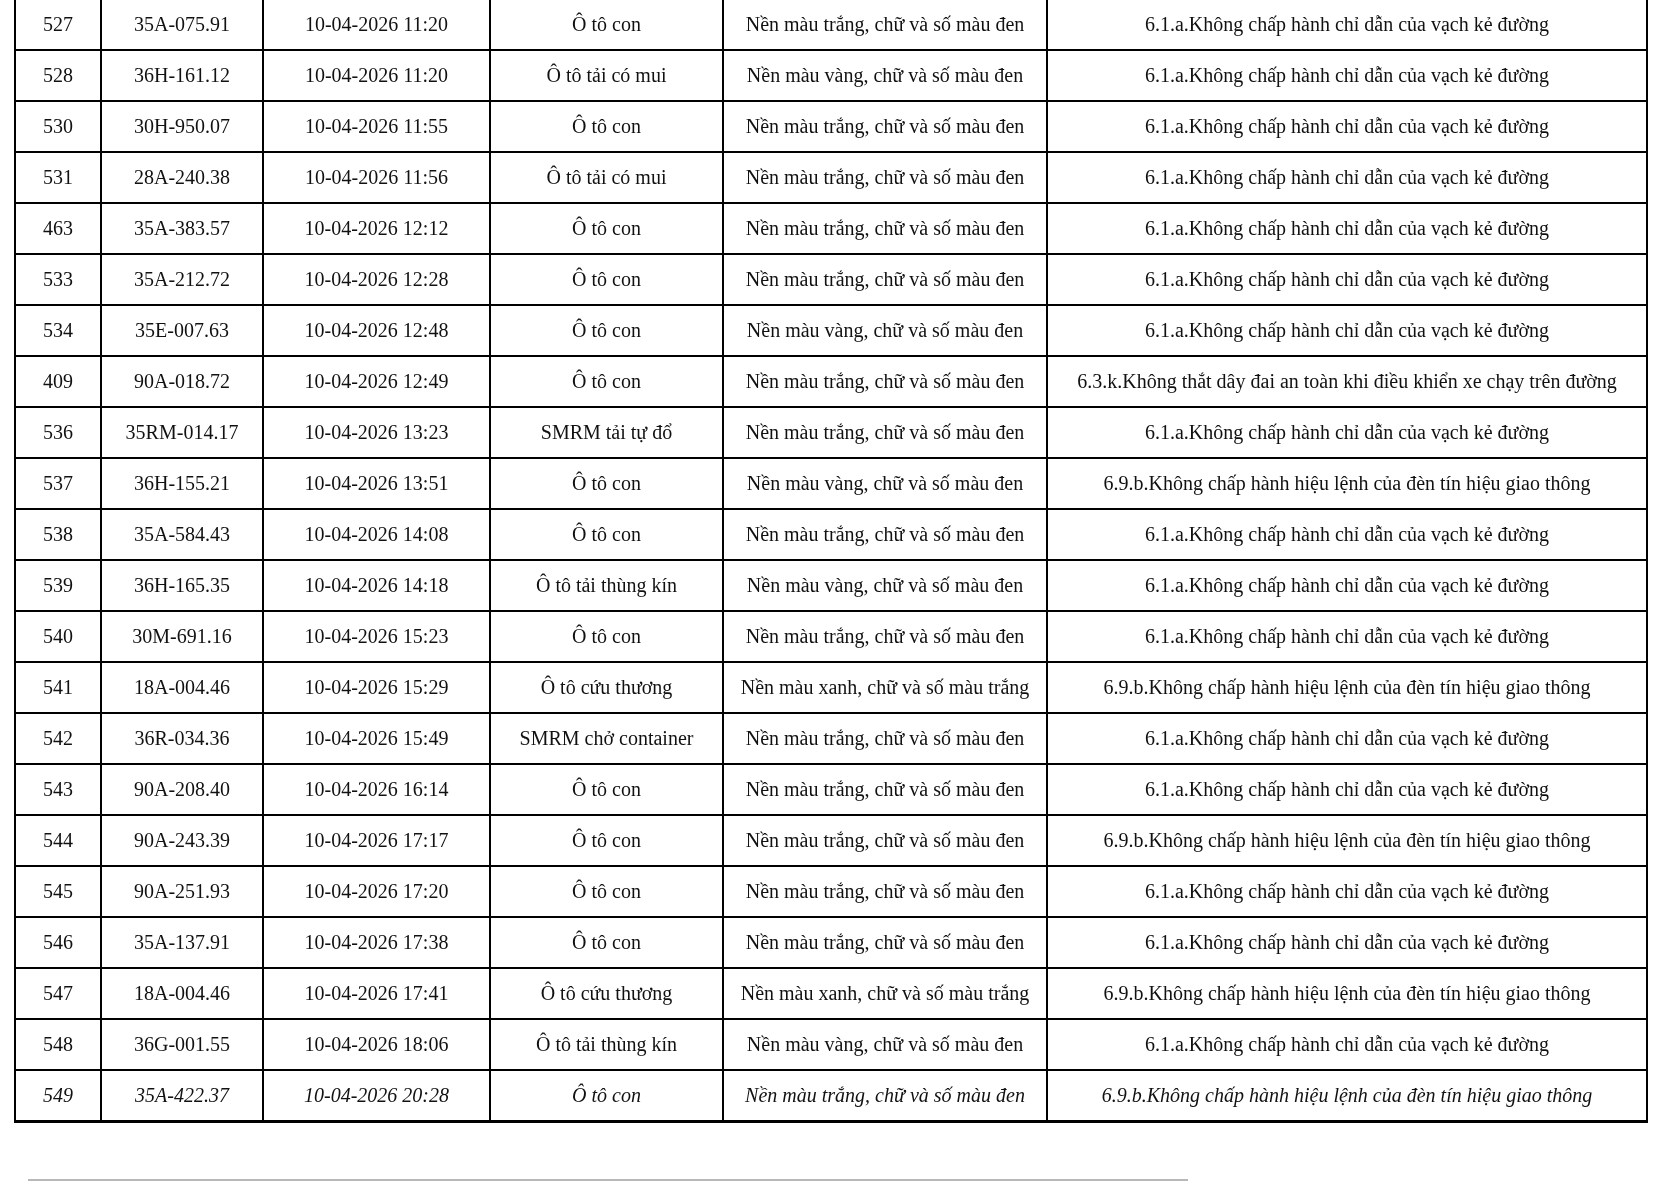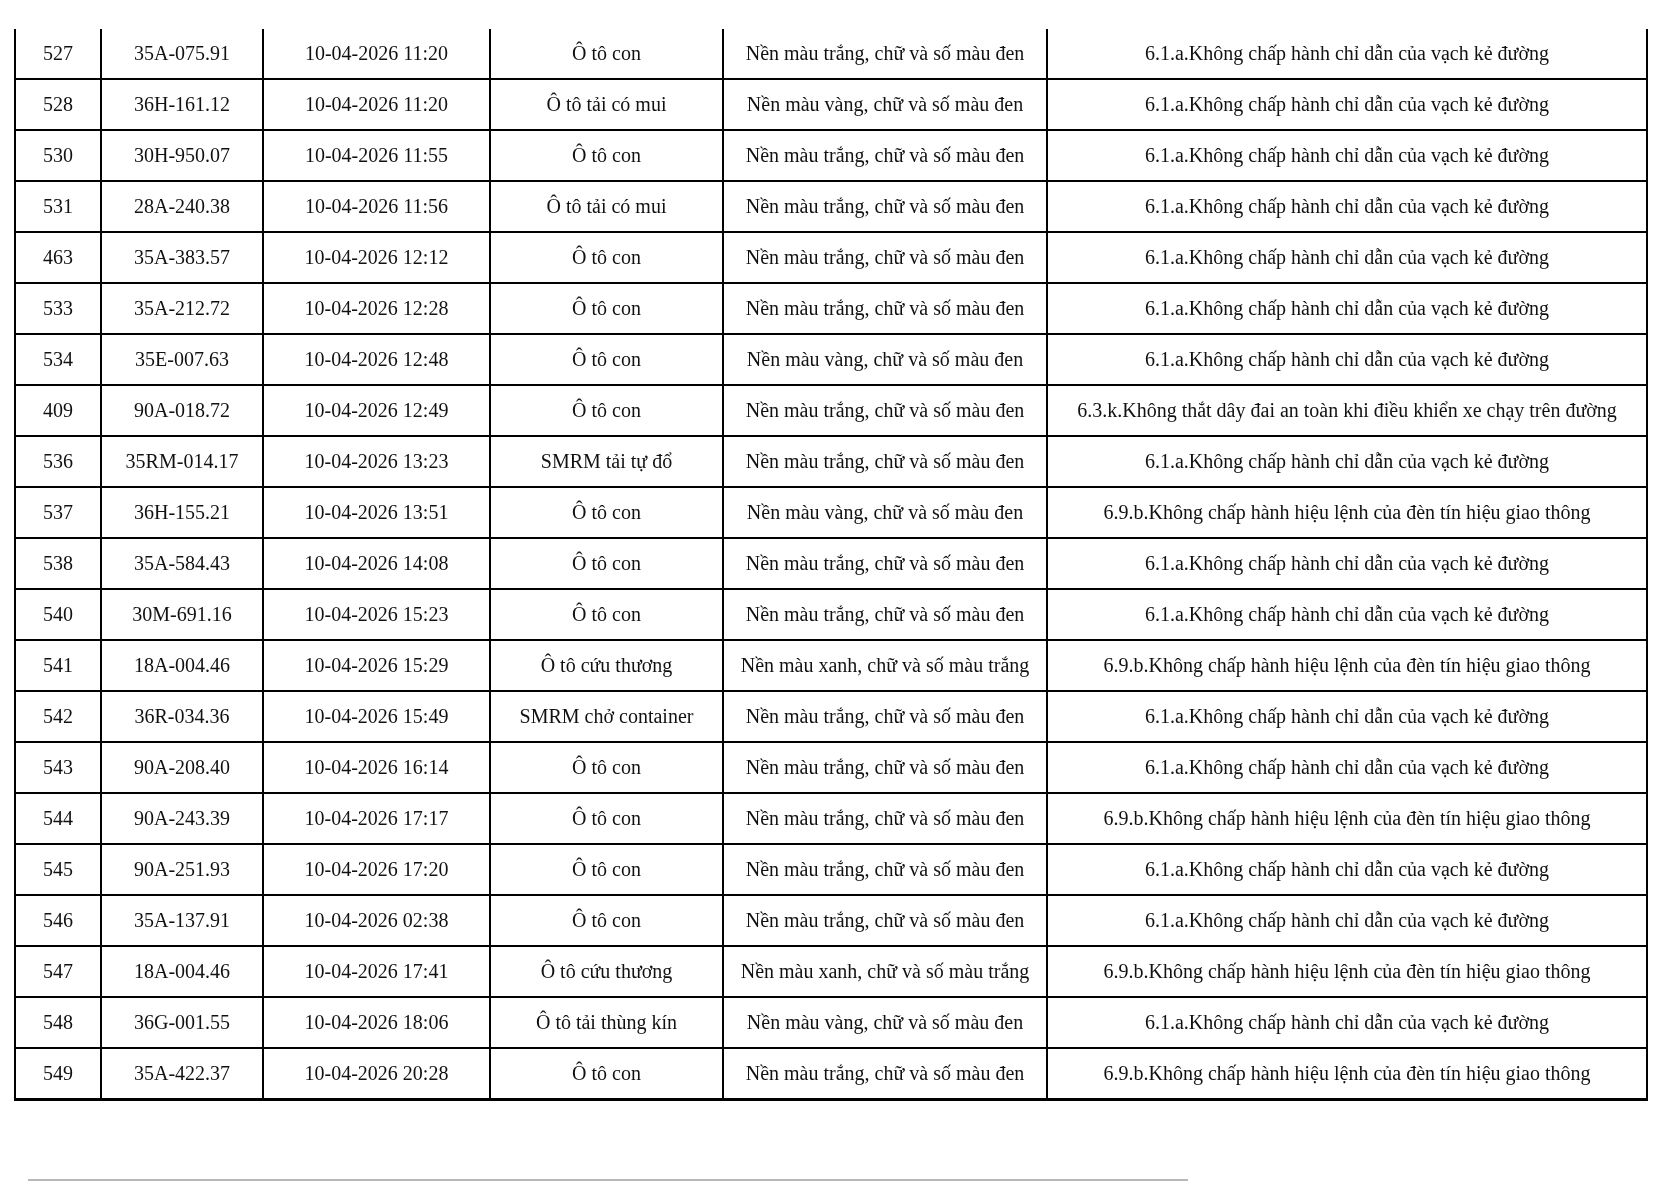--- a/index.html
+++ b/index.html
@@ -17,36 +17,35 @@
   }
   .sheet {
     position: absolute;
     top: 0;
     left: 14px;
   }
   table.violations {
     border-collapse: collapse;
     table-layout: fixed;
     width: 1632px;
-    margin-top: 29px;
   }
   table.violations td {
     border: 2px solid #000000;
     height: 49px;
     padding: 0 6px;
     text-align: center;
     vertical-align: middle;
     font-size: 20px;
     line-height: 1.15;
     white-space: nowrap;
     overflow: hidden;
   }
   
   table.violations tr:first-child td { border-top: none; }
-  table.violations tr:last-child td { border-bottom-width: 3px; }
+  table.violations tr:last-child td { border-bottom-width: 3px; font-style: italic; }
 
   col.c-index    { width: 86px; }
   col.c-plate    { width: 162px; }
   col.c-datetime { width: 227px; }
   col.c-vehicle  { width: 233px; }
   col.c-colors   { width: 324px; }
   col.c-violation{ width: 600px; }
 
   
   .ghost-line {
@@ -154,20 +153,28 @@
         </tr>
         <tr>
           <td>538</td>
           <td>35A-584.43</td>
           <td>10-04-2026 14:08</td>
           <td>Ô tô con</td>
           <td>Nền màu trắng, chữ và số màu đen</td>
           <td>6.1.a.Không chấp hành chỉ dẫn của vạch kẻ đường</td>
         </tr>
         <tr>
+          <td>539</td>
+          <td>36H-165.35</td>
+          <td>10-04-2026 14:18</td>
+          <td>Ô tô tải thùng kín</td>
+          <td>Nền màu vàng, chữ và số màu đen</td>
+          <td>6.1.a.Không chấp hành chỉ dẫn của vạch kẻ đường</td>
+        </tr>
+        <tr>
           <td>540</td>
           <td>30M-691.16</td>
           <td>10-04-2026 15:23</td>
           <td>Ô tô con</td>
           <td>Nền màu trắng, chữ và số màu đen</td>
           <td>6.1.a.Không chấp hành chỉ dẫn của vạch kẻ đường</td>
         </tr>
         <tr>
           <td>541</td>
           <td>18A-004.46</td>
@@ -204,21 +211,21 @@
           <td>545</td>
           <td>90A-251.93</td>
           <td>10-04-2026 17:20</td>
           <td>Ô tô con</td>
           <td>Nền màu trắng, chữ và số màu đen</td>
           <td>6.1.a.Không chấp hành chỉ dẫn của vạch kẻ đường</td>
         </tr>
         <tr>
           <td>546</td>
           <td>35A-137.91</td>
-          <td>10-04-2026 02:38</td>
+          <td>10-04-2026 17:38</td>
           <td>Ô tô con</td>
           <td>Nền màu trắng, chữ và số màu đen</td>
           <td>6.1.a.Không chấp hành chỉ dẫn của vạch kẻ đường</td>
         </tr>
         <tr>
           <td>547</td>
           <td>18A-004.46</td>
           <td>10-04-2026 17:41</td>
           <td>Ô tô cứu thương</td>
           <td>Nền màu xanh, chữ và số màu trắng</td>

